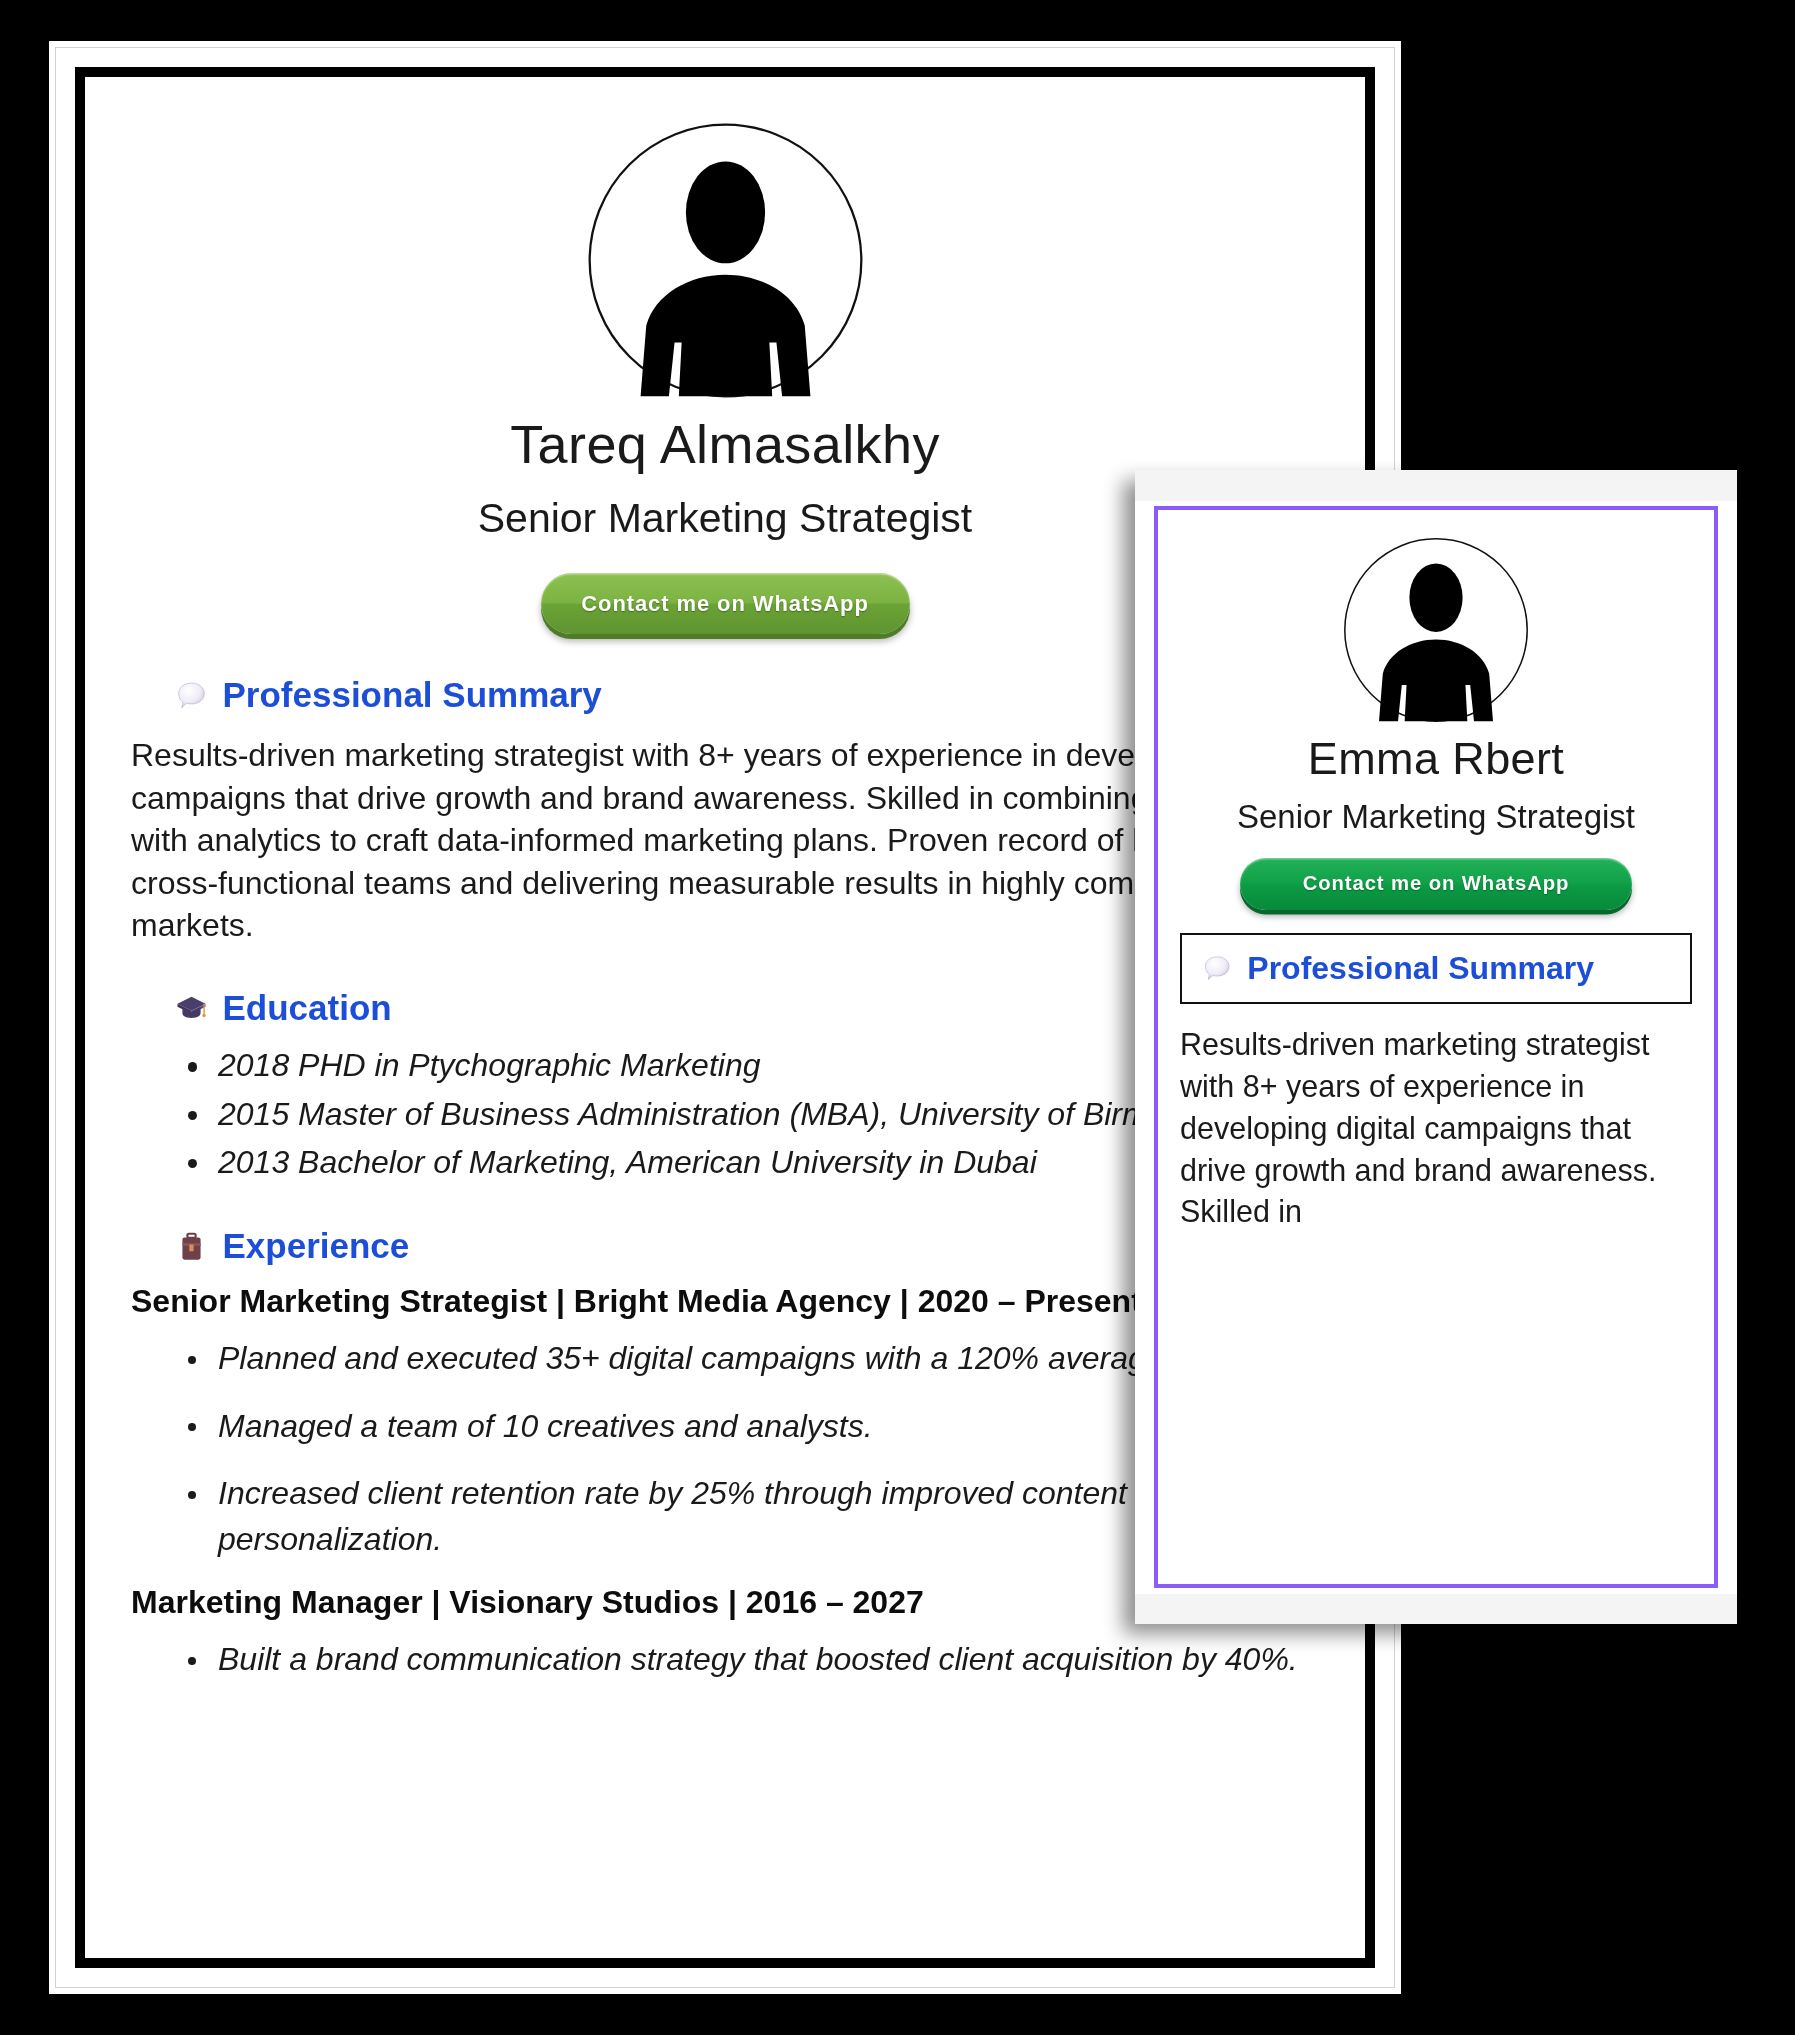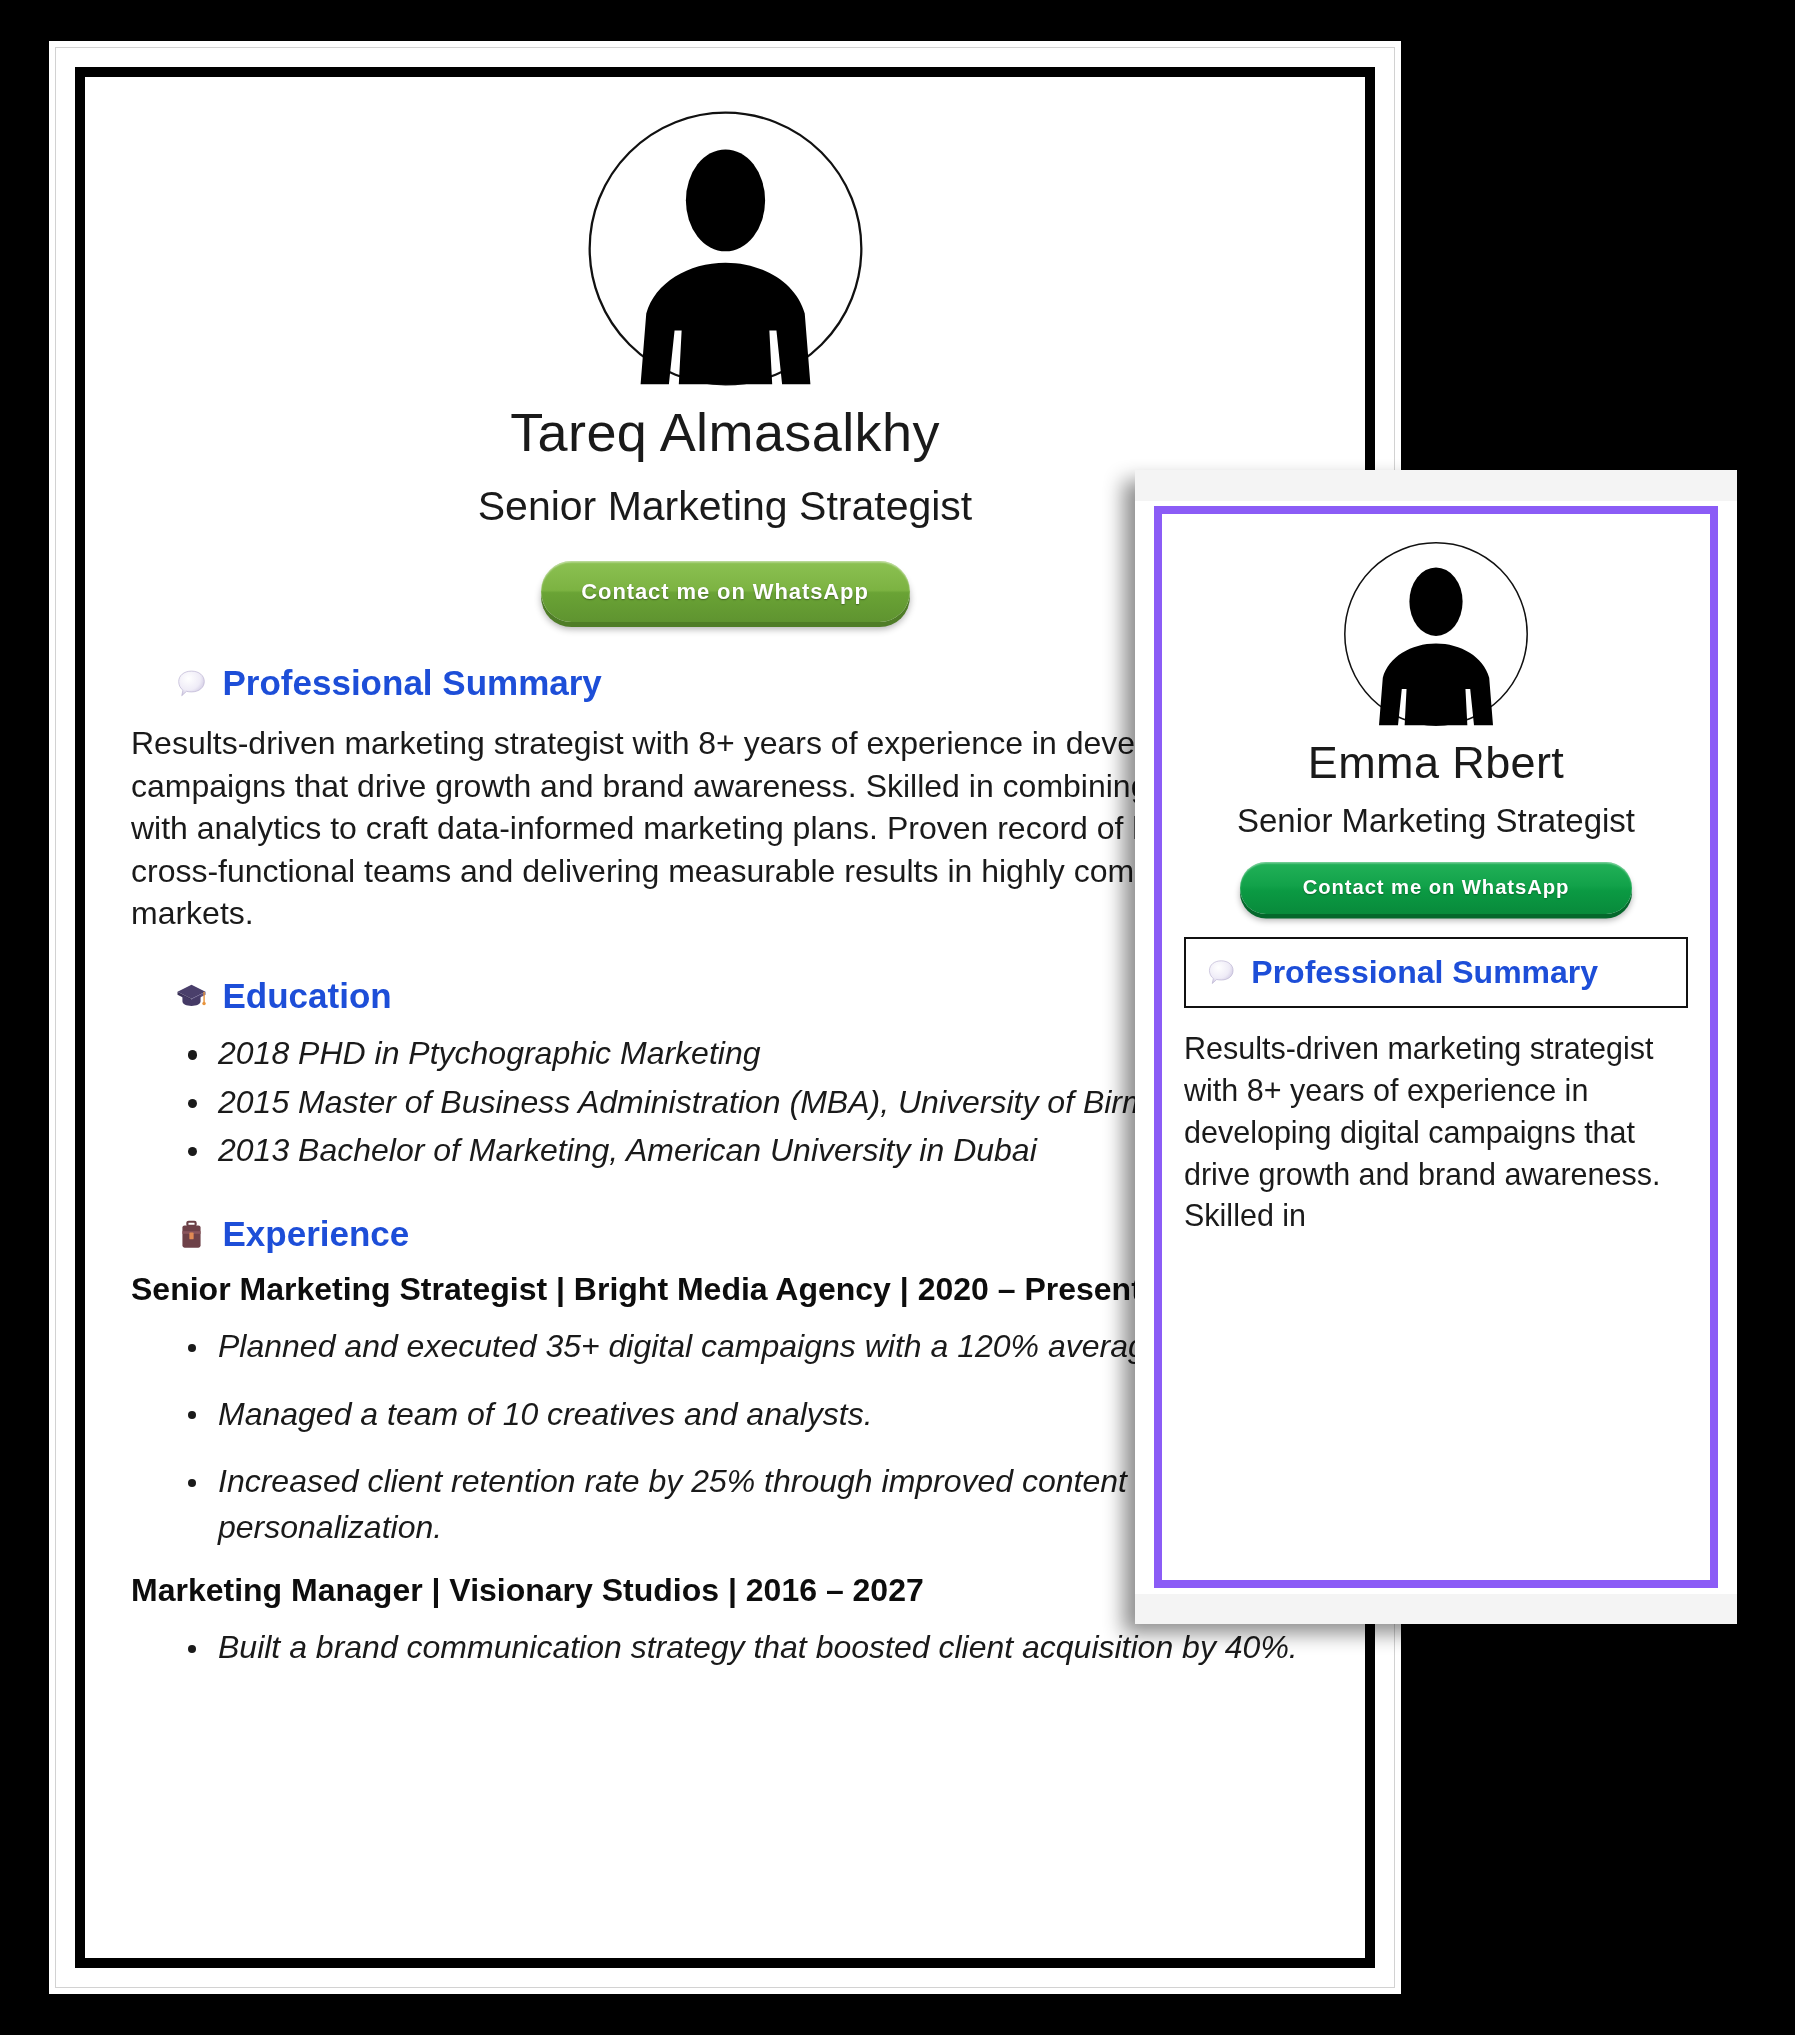--- a/index.html
+++ b/index.html
@@ -30,21 +30,21 @@
     position:absolute;
     left:26px; top:26px; right:26px; bottom:26px;
     border:10.2px solid #000000;
     background:#ffffff;
     box-sizing:border-box;
     overflow:hidden;
   }
   #card-one .page-inner{
     position:absolute;
     left:0;top:0;right:0;bottom:0;
-    padding:30px 46px 0 46px;
+    padding:42px 46px 0 46px;
     box-sizing:border-box;
   }
 
   
   .avatar-wrap{display:flex;justify-content:center;}
   .avatar{width:283px;height:283px;display:block;}
 
   .person-name{
     text-align:center;
     font-size:54px;
@@ -136,21 +136,21 @@
     box-shadow: -11.6px 10.2px 19px rgba(0,0,0,.45);
   }
   #card-two .sheet{
     position:absolute;
     left:0; top:30.5px; right:0; bottom:30.5px;
     background:#ffffff;
   }
   #card-two .page-frame{
     position:absolute;
     left:19px; top:5.8px; right:19px; bottom:5.8px;
-    border:8px solid #8b5cf6;
+    border:4px solid #8b5cf6;
     background:#ffffff;
     box-sizing:border-box;
     overflow:hidden;
   }
   #card-two .page-inner{
     position:absolute;left:0;top:0;right:0;bottom:0;
     padding:25px 22px 0 22px;
     box-sizing:border-box;
   }
   #card-two .avatar{width:190px;height:190px;}

